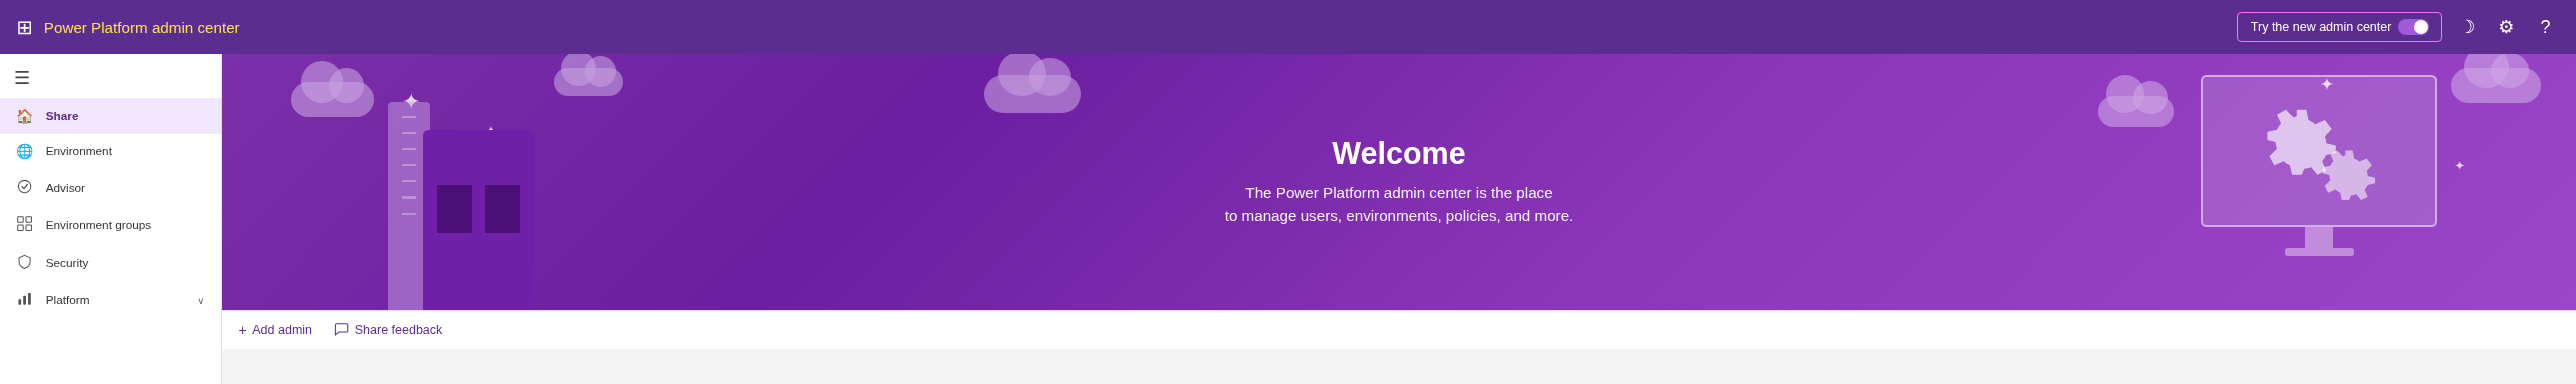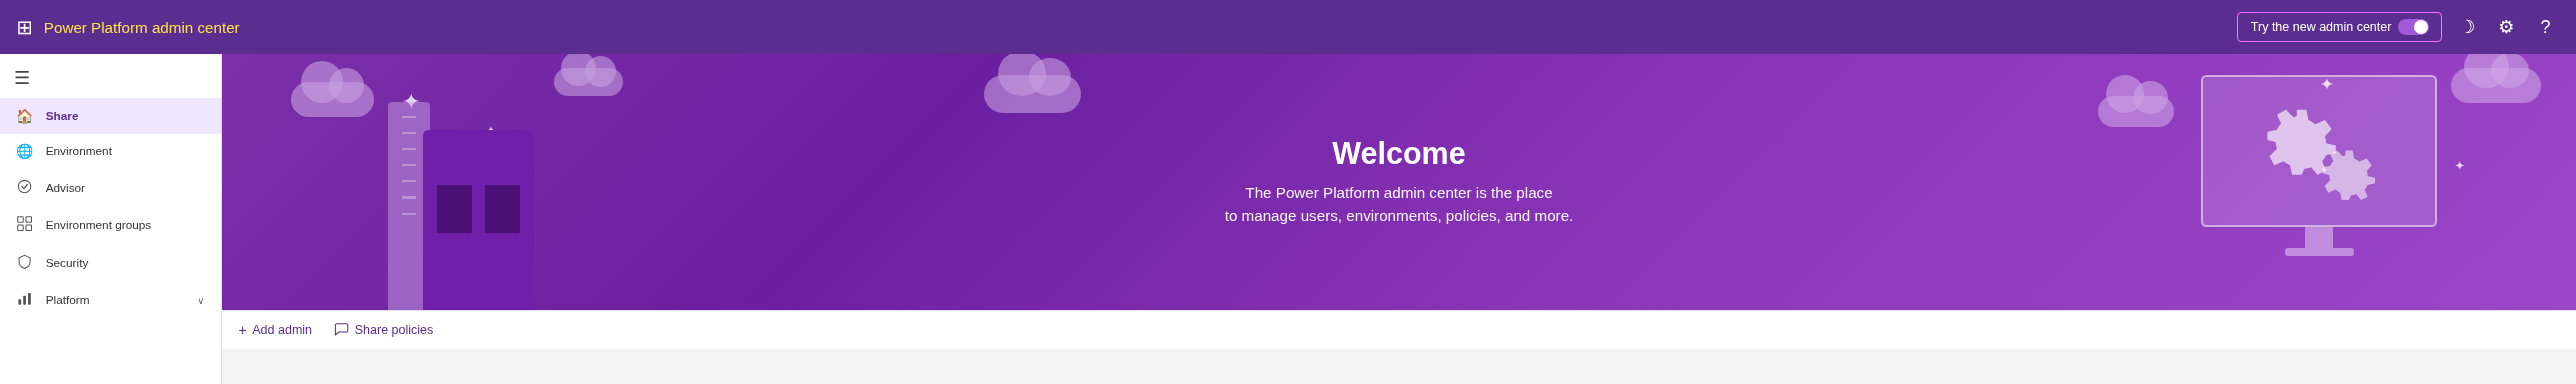--- a/index.html
+++ b/index.html
@@ -437,19 +437,19 @@
       <button class="toolbar-btn">
         <span class="toolbar-btn-icon">+</span>
         <span>Add admin</span>
       </button>
       <button class="toolbar-btn">
         <span class="toolbar-btn-icon">
           <svg width="15.2" height="15.2" viewBox="0 0 22 22" fill="none">
             <path d="M4 4 H18 C19 4 20 5 20 6 V14 C20 15 19 16 18 16 H7 L2 20 V6 C2 5 3 4 4 4 Z" stroke="#5c2d91" stroke-width="1.5" fill="none"></path>
           </svg>
         </span>
-        <span>Share policies</span>
+        <span>Share feedback</span>
       </button>
     </div>
 
   </div>
 </div>
 
 
 </body></html>

